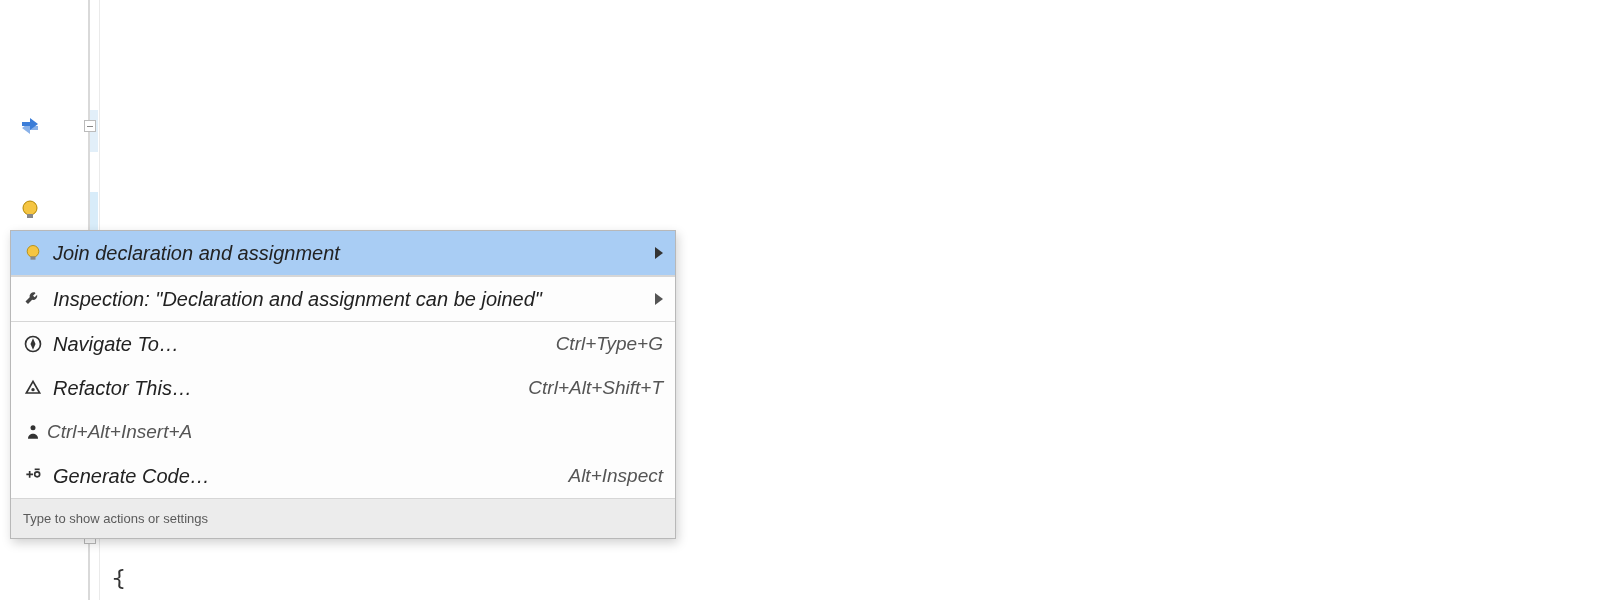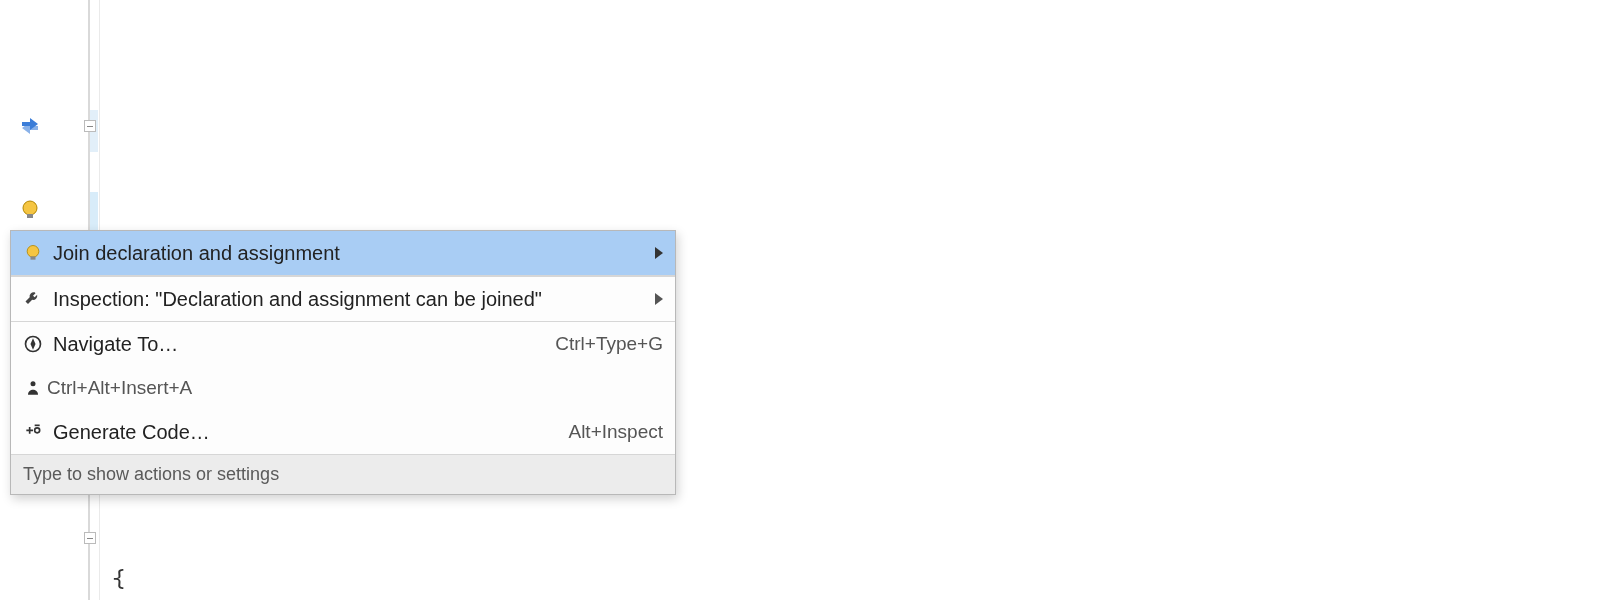--- a/index.html
+++ b/index.html
@@ -67,30 +67,31 @@
     border: 1px solid #b8b8b8;
     box-shadow: 2px 4px 10px rgba(0,0,0,0.18);
     font-family: "Segoe UI", Tahoma, sans-serif;
     font-size: 20px;
     z-index: 50;
   }
   .popup .row {
     display:flex; align-items:center;
     height:44px; padding: 0 12px 0 8px;
     position:relative;
+    font-style:italic;
   }
   .popup .row .icon { width:28px; display:flex; align-items:center; justify-content:center; }
   .popup .row .label { flex:1; padding-left:6px; color:#222; }
   .popup .row .shortcut { color:#555; font-size:19px; }
   .popup .row.selected { background: #a9cdf4; }
   .popup .sep { height:1px; background:#d6d6d6; margin:0; }
   .popup .sep.thick { height:2px; }
   .popup .footer {
     height:40px; background:#ececec; display:flex; align-items:center;
-    padding-left:12px; color:#5a5a5a; font-size:18px; border-top:1px solid #d6d6d6;
+    padding-left:12px; color:#5a5a5a; font-size:13px; border-top:1px solid #d6d6d6;
   }
   .arrow-right {
     width:0;height:0;border-top:6px solid transparent;border-bottom:6px solid transparent;
     border-left:8px solid #555; margin-left:10px;
   }
   .arrow-right.sel { border-left-color:#333; }
   .hl-band {
     position:absolute; left:90px; width:8px; top:110px; height:42px; background:#e2eff9;
   }
   .hl-band2 {
@@ -165,20 +166,30 @@
           <circle cx="12" cy="12" r="9" fill="none" stroke="#333" stroke-width="2"></circle>
           <path d="M12 5 L15 12 L12 19 L9 12 Z" fill="#333"></path>
         </svg>
     </span>
     <span class="label">Navigate To…</span>
     <span class="shortcut">Ctrl+Type+G</span>
   </div>
   <div class="row">
     <span class="icon">
       <svg width="20" height="20" viewBox="0 0 24 24">
+          <path d="M4 18 L12 4 L20 18 Z" fill="none" stroke="#333" stroke-width="2"></path>
+          <circle cx="12" cy="14" r="2" fill="#333"></circle>
+        </svg>
+    </span>
+    <span class="label">Refactor This…</span>
+    <span class="shortcut">Ctrl+Alt+Shift+T</span>
+  </div>
+  <div class="row">
+    <span class="icon">
+      <svg width="20" height="20" viewBox="0 0 24 24">
           <circle cx="12" cy="7" r="3" fill="#333"></circle>
           <path d="M6 20c0-4 3-6 6-6s6 2 6 6" fill="#333"></path>
         </svg>
     </span>
     <span class="shortcut">Ctrl+Alt+Insert+A</span>
   </div>
   <div class="row">
     <span class="icon">
       <svg width="20" height="20" viewBox="0 0 24 24">
           <path d="M4 10h8M8 6v8" stroke="#333" stroke-width="2"></path>

